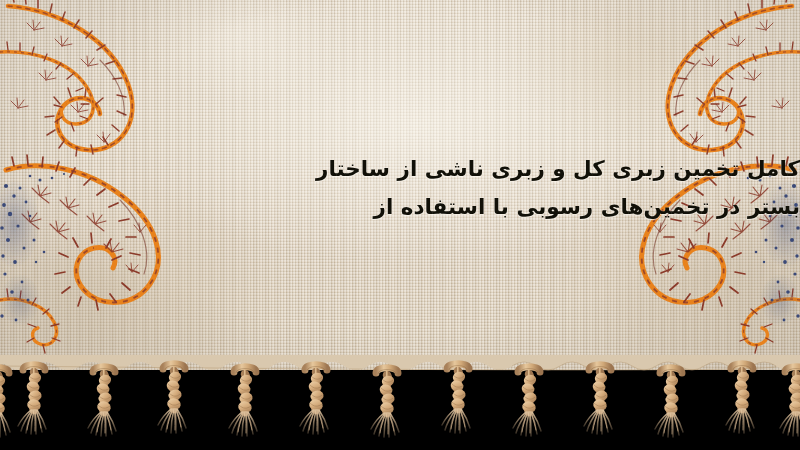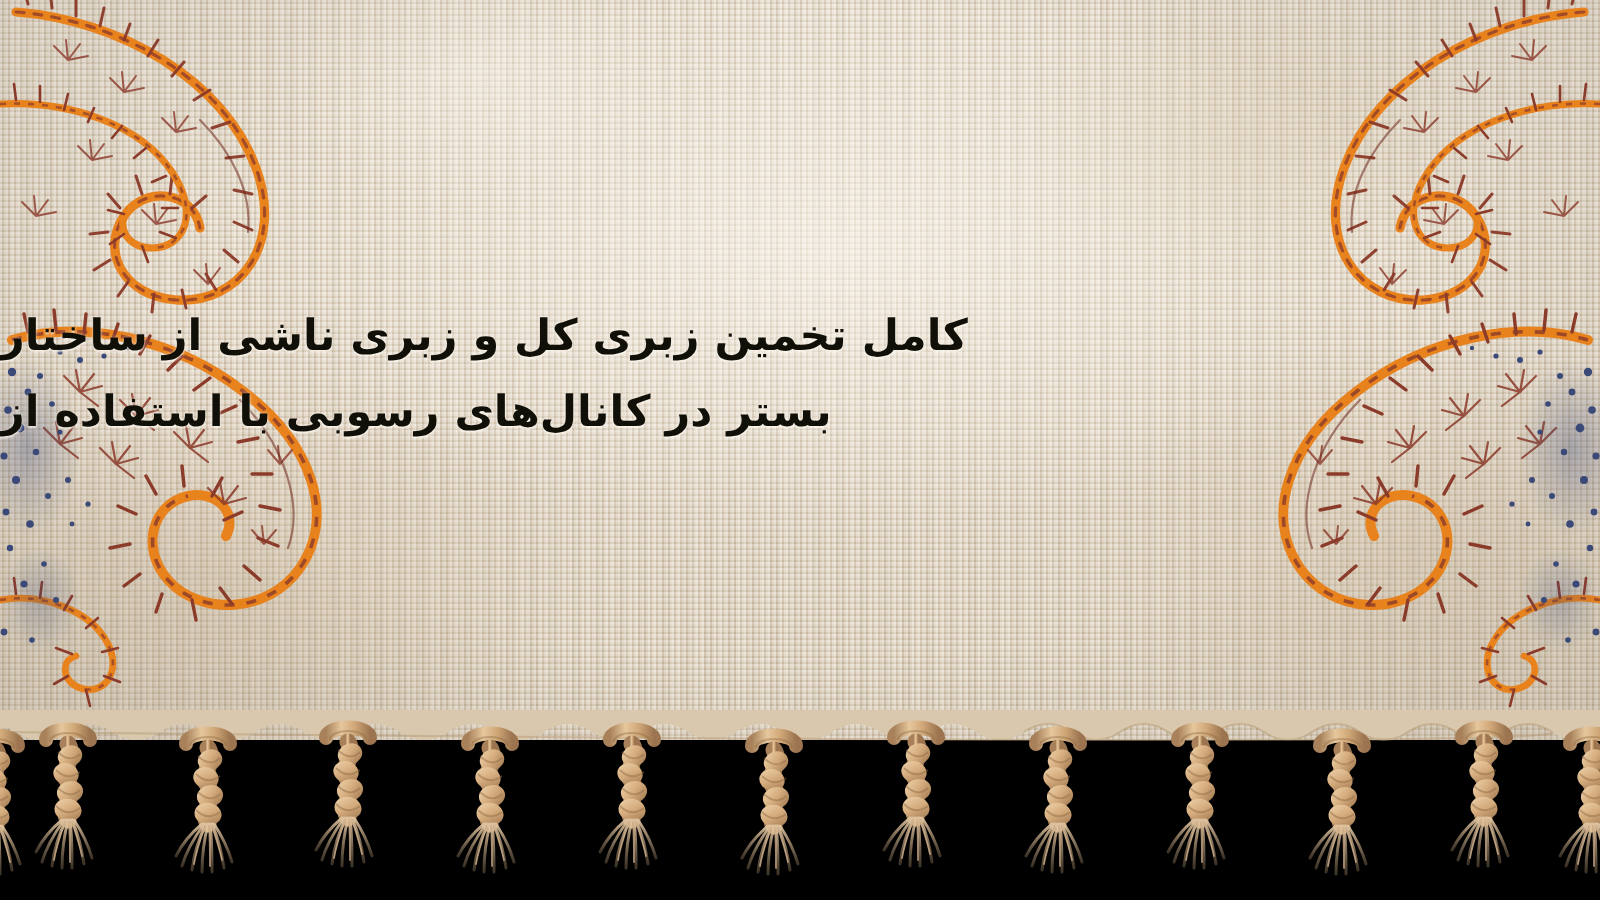--- a/index.html
+++ b/index.html
@@ -48,21 +48,21 @@
   }
 
   
   .emb{position:absolute;top:0;pointer-events:none;}
   #emb-left{left:0;}
   #emb-right{right:0;transform:scaleX(-1);}
 
   
   #title{
     position:absolute;left:0;right:0;top:150px;
-    text-align:left;
+    text-align:right;
     direction:rtl;
     z-index:6;
   }
   #title .line{
     display:block;
     font-size:21.5px;
     font-weight:700;
     line-height:38px;
     color:#111008;
     letter-spacing:.1px;
@@ -331,21 +331,21 @@
       </g>
       <g stroke="#6d2a1e" stroke-width="1.1" stroke-linecap="round" fill="none" opacity=".55">
         <path d="M100 60 C 116 76, 126 96, 124 116"></path>
         <path d="M120 200 C 142 222, 152 252, 144 274"></path>
       </g>
     </g>
   </svg>
 
   <div id="title">
     <span class="line">کامل تخمین زبری کل و زبری ناشی از ساختار</span>
-    <span class="line">بستر در کانال‌های رسوبی با استفاده از</span>
+    <span class="line">بستر در تخمین‌های رسوبی با استفاده از</span>
   </div>
 
   <svg id="hem" width="800" height="26" viewBox="0 0 800 26" preserveAspectRatio="none">
     <path d="M0 0 H800 V11
              Q 788 19 776 11 Q 764 3 752 11 Q 740 19 728 11 Q 716 3 704 11
              Q 692 19 680 11 Q 668 3 656 11 Q 644 19 632 11 Q 620 3 608 11
              Q 596 19 584 11 Q 572 3 560 11 Q 548 19 536 11 Q 524 3 512 11
              Q 500 19 488 11 Q 476 3 464 11 Q 452 19 440 11 Q 428 3 416 11
              Q 404 19 392 11 Q 380 3 368 11 Q 356 19 344 11 Q 332 3 320 11
              Q 308 19 296 11 Q 284 3 272 11 Q 260 19 248 11 Q 236 3 224 11

